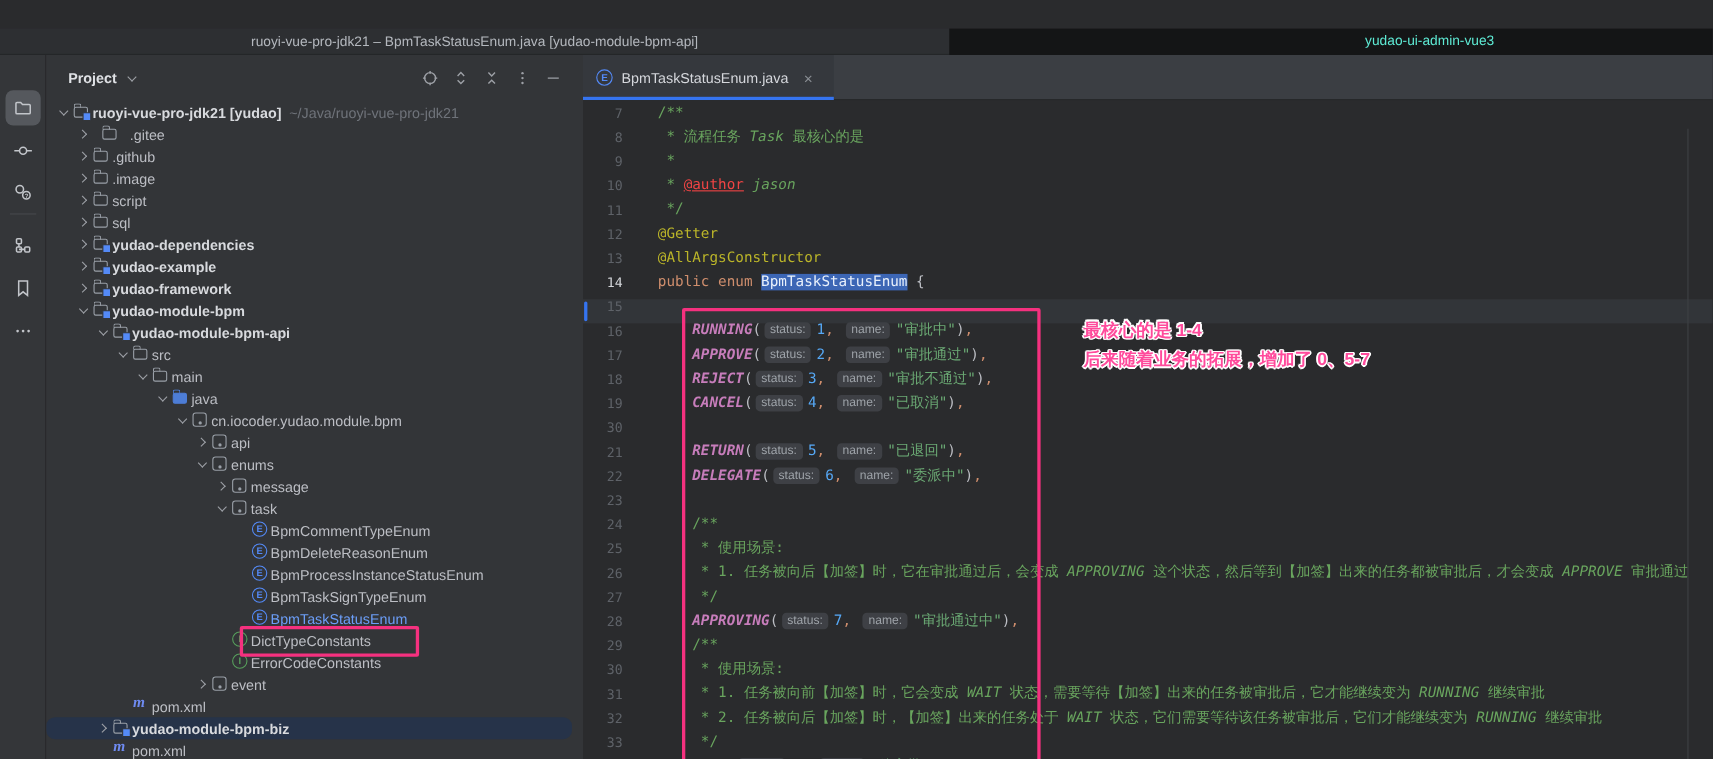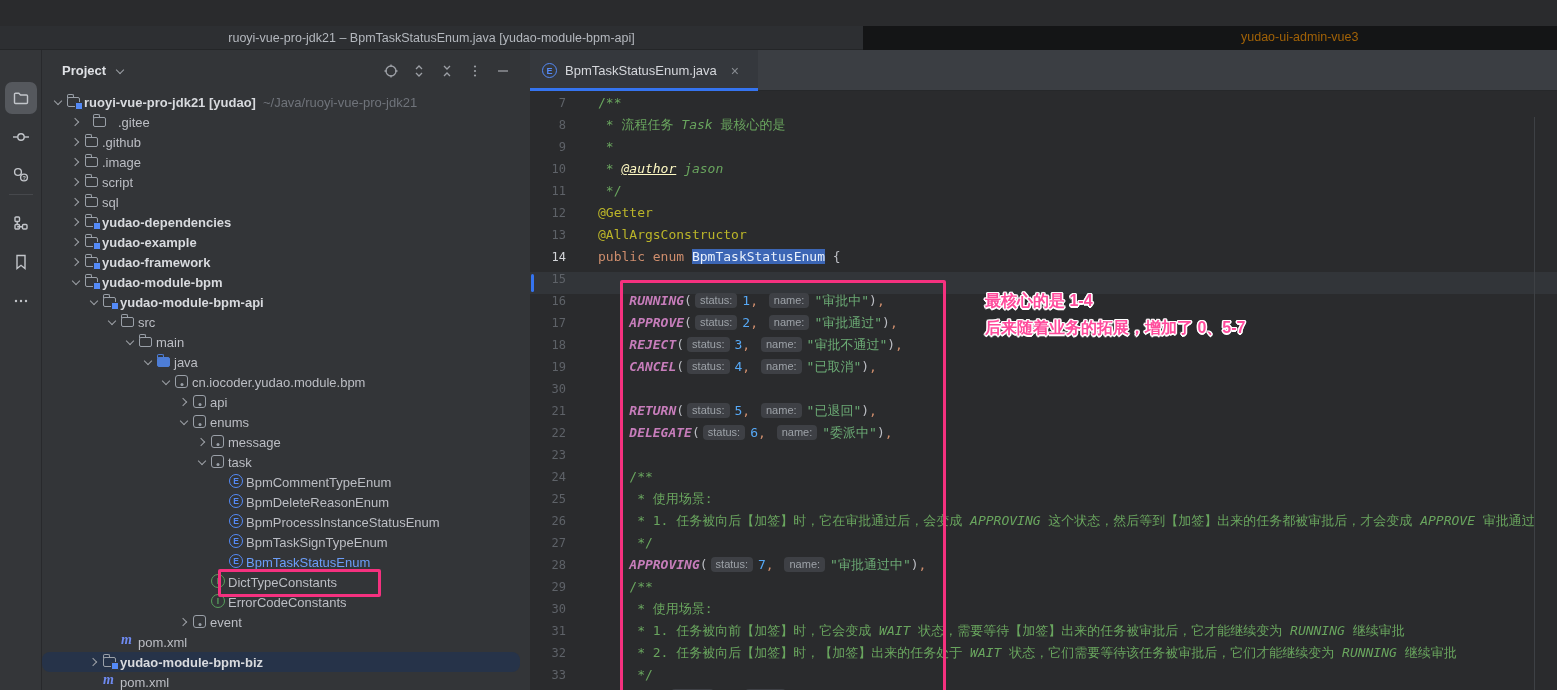--- a/index.html
+++ b/index.html
@@ -5,21 +5,21 @@
   * { margin:0; padding:0; box-sizing:border-box; }
   html,body { width:1557px; height:690px; overflow:hidden; background:#2A2B2D;
     font-family:"Liberation Sans", sans-serif; -webkit-font-smoothing:antialiased; }
   .abs { position:absolute;margin-top:26px; }
 
   
   #titlebar-left { left:0; top:0; width:863px; height:24px; background:#2D2F32;
     display:flex; align-items:center; justify-content:center; border-bottom:1px solid #242628; }
   #titlebar-left span { color:#B4B8BE; font-size:12.5px; }
   #titlebar-right { left:863px; top:0; width:694px; height:24px; background:#141516; }
-  #titlebar-right span { position:absolute; left:378px; top:4px; color:#a16207; font-size:12.5px; }
+  #titlebar-right span { position:absolute; left:378px; top:4px; color:#5eead4; font-size:12.5px; }
 
   
   #activity-rail { left:0; top:24px; width:42px; height:666px; background:#343639; border-right:1px solid #28292C; }
   .rail-btn { position:absolute; left:5px; width:32px; height:32px; border-radius:7px;
     display:flex; align-items:center; justify-content:center; }
   .rail-btn.active { background:#55585D; }
   .rail-btn svg { stroke:#C2C5CA; fill:none; stroke-width:1.4; }
   .rail-divider { position:absolute; left:9px; width:24px; height:1px; background:#46484C; }
 
   
@@ -78,21 +78,21 @@
   #margin-guide { left:1004px; top:0; width:1px; height:625px; background:#3E4145; }
 
   #code-lines { position:absolute; left:0; top:1px; width:1027px;
     font-family:"DejaVu Sans Mono","Liberation Mono", monospace; font-size:13px; }
   .cline { height:22px; line-height:22px; display:flex; white-space:pre; }
   .cline .ln { width:36px; text-align:right; color:#5E6268; font-size:12px; flex:none; }
   .cline .ln.cur { color:#D4D6DA; }
   .cline .src { margin-left:32px; }
   .tok-cm  { color:#69A55E; }
   .tok-cmi { color:#69A55E; font-style:italic; }
-  .tok-tag { color:#fef9c3; font-style:italic; text-decoration:underline; }
+  .tok-tag { color:#ef4444; text-decoration:underline; }
   .tok-ann { color:#BBB529; }
   .tok-kw  { color:#CF8E6D; }
   .tok-df  { color:#BCBEC4; }
   .tok-hl  { color:#E8F0FB; background:#3C66B5; }
   .tok-ec  { color:#C77DBB; font-style:italic; font-weight:bold; }
   .tok-num { color:#56A8F5; }
   .tok-pn  { color:#CF8E6D; }
   .tok-str { color:#6BAA74; }
   .tok-chip { display:inline-block; background:#3E4045; color:#9DA2A8; font-size:11px; line-height:15px;
     padding:0 5px; border-radius:4px; margin:0 5px 0 3px; vertical-align:1px;

